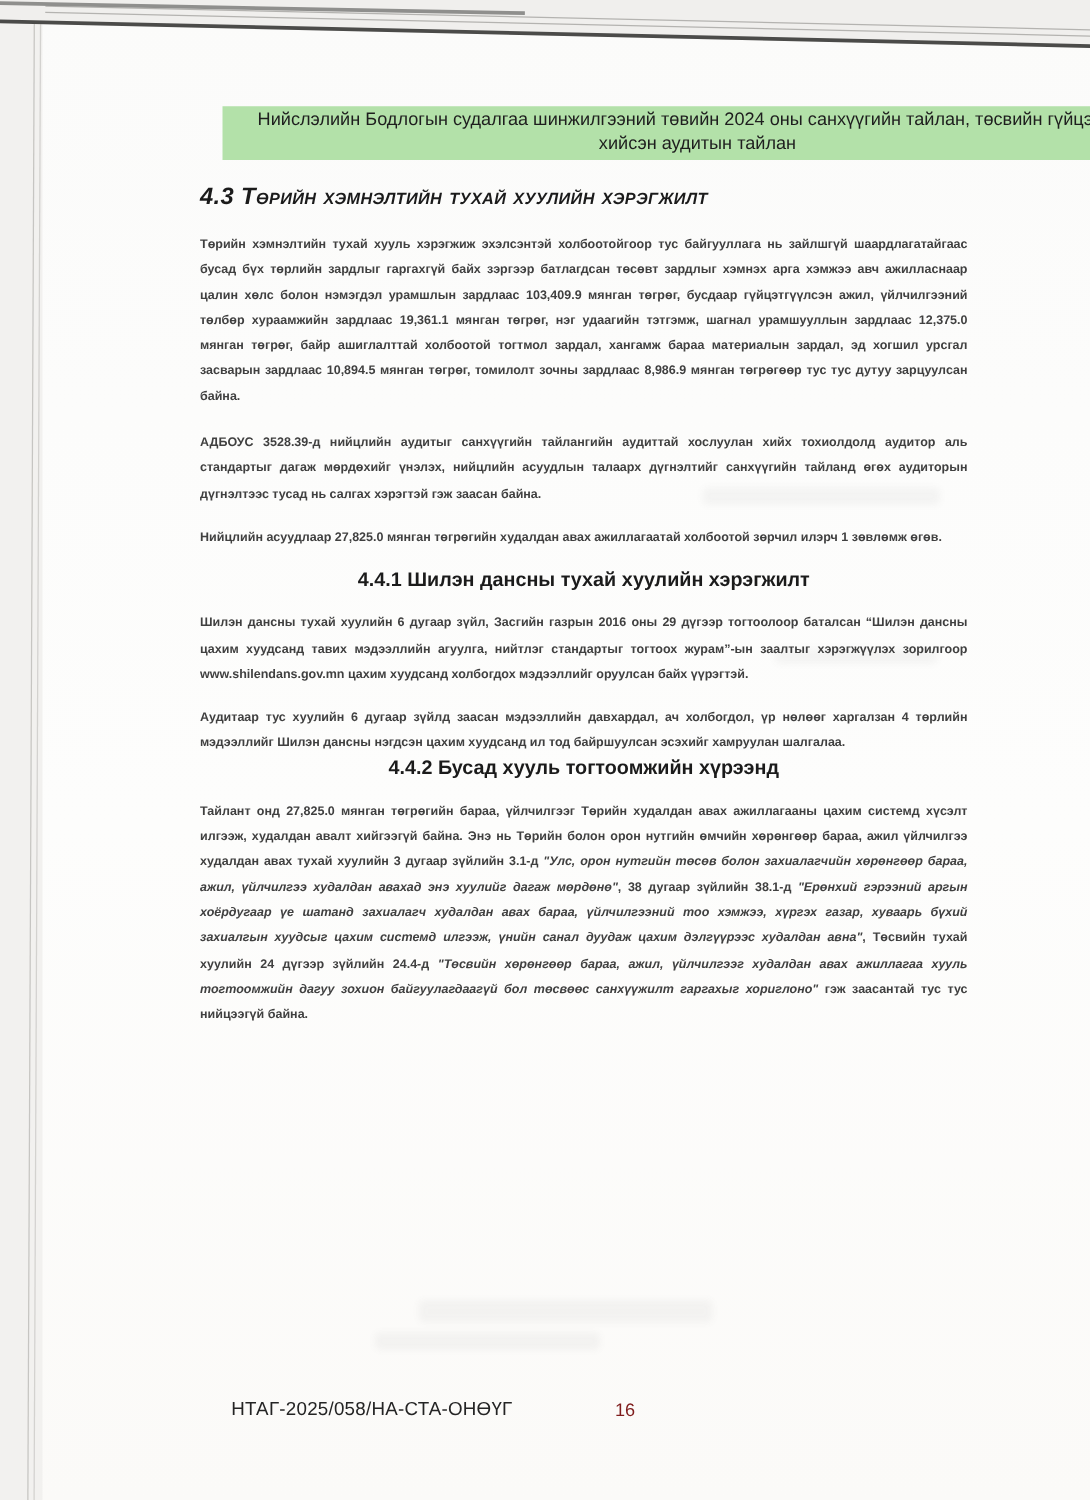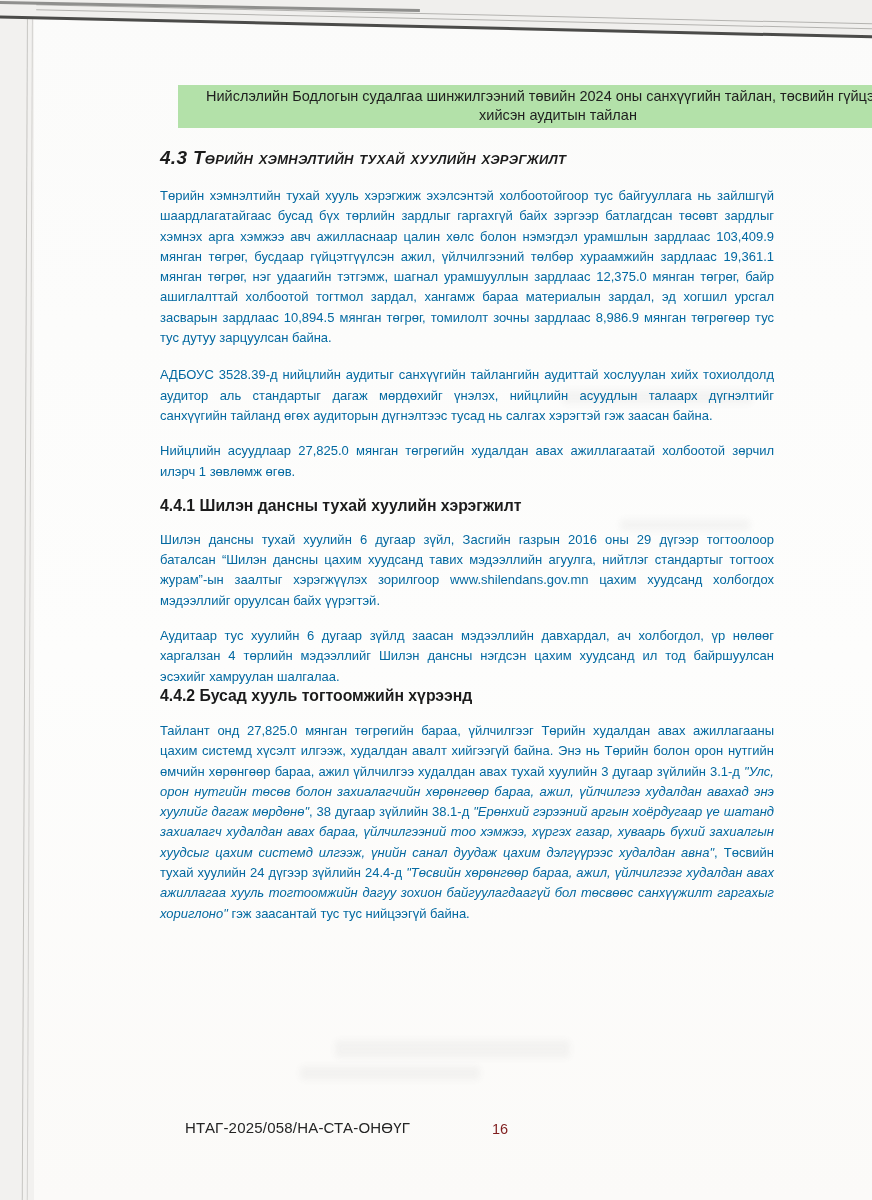--- a/index.html
+++ b/index.html
@@ -106,31 +106,33 @@
     color: #1b1b1b;
   }
   .h1 { font-size: 19px; letter-spacing: 0.3px; padding-top: 7px; font-style: italic; }
   .h2 { font-size: 15px;  letter-spacing: 0.2px; margin-top: 30px; }
 
   .h-plain {
     margin: 0;
     font-weight: 700;
     font-size: 15.8px;
     color: #1b1b1b;
+    text-align: center;
   }
   .h3 { margin-top: 15px; }
   .h4 { }
 
   .para {
     margin: 16px 0 0 0;
-    font-size: 13px;
+    font-size: 10px;
     line-height: 20.3px;
     text-align: justify;
     text-align-last: left;
-    color: #0369a1;
+    color: #404040;
+    font-weight: bold;
   }
   .para.tight { margin-top: 15px; }
   .para.after-h2 { margin-top: 17px; }
   .para.first { margin-top: 17px; }
   .it { font-style: italic; }
 
   
   .footer-ref {
     position: absolute;
     left: 185px; top: 1119px;

